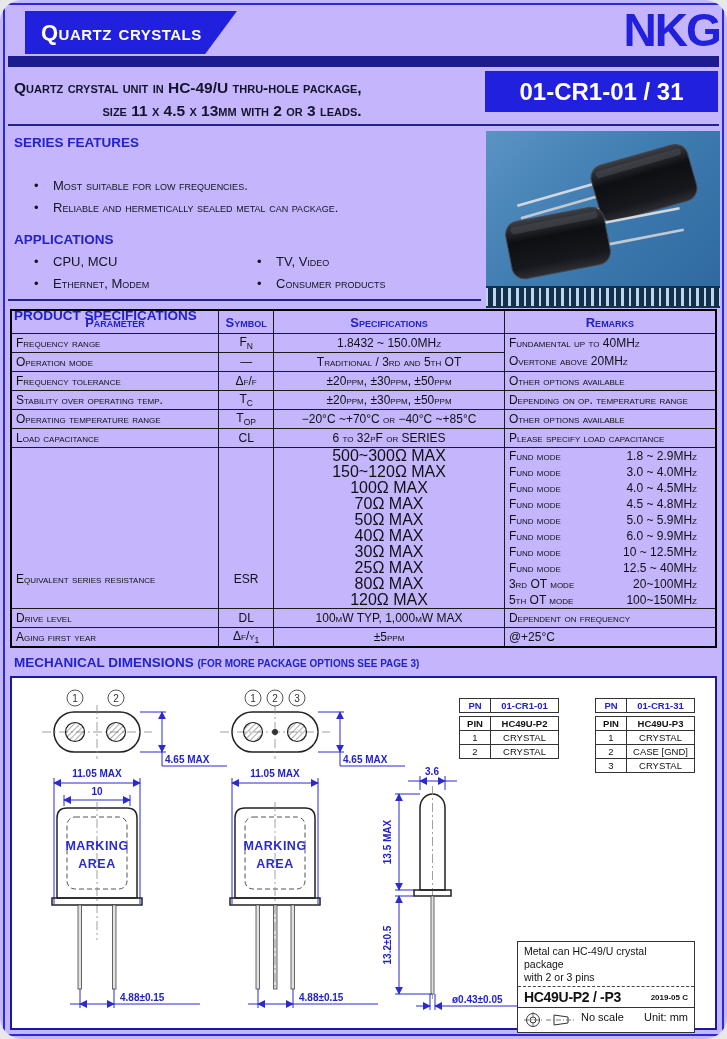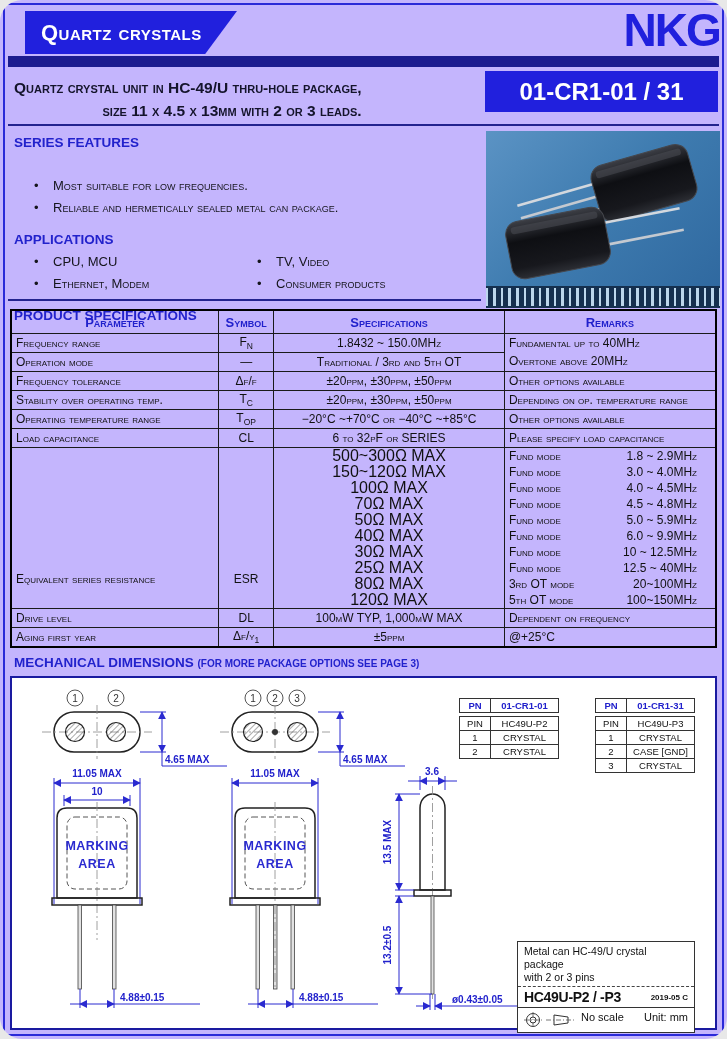--- a/index.html
+++ b/index.html
@@ -49,21 +49,21 @@
   .merged2 .l1{line-height:18px;} .merged2 .l2{line-height:18px;}
   .boldspec{font-weight:700;}
   sub.sym{font-size:8.5px;}
   
   .mech-box{position:absolute;left:10px;top:676px;width:703px;height:350px;border:2px solid #1a1aa0;background:#fff;}
   .pn-t{position:absolute;font-size:9.5px;}
   .pn-t table{border-collapse:collapse;width:100px;}
   .pn-t td{border:1px solid #333;text-align:center;height:13px;padding:0 2px;white-space:nowrap;}
   .pn-t .c1{width:26px;text-align:center;}
   .pn-t .hdr td{color:#2121cc;font-weight:700;}
-  .pn-t .pkg td{font-weight:400;}
+  .pn-t .pkg td{font-weight:700;}
   .pn-t .gap{height:3px;border:none;}
   .tblock{position:absolute;left:505px;top:263px;width:178px;border:1.5px solid #333;background:#fff;box-sizing:border-box;}
   .tb-desc{padding:3px 6px 2px 6px;font-size:10.5px;line-height:13px;border-bottom:1px dashed #444;}
   .tb-part{display:flex;align-items:center;padding:2px 6px;border-bottom:1.5px solid #333;}
   .tb-part .p{font-size:14px;font-weight:700;letter-spacing:-.3px;}
   .tb-part .rev{margin-left:auto;font-size:8px;font-weight:700;}
   .tb-foot{display:flex;align-items:flex-start;gap:5px;padding:3px 6px;font-size:11px;}
   .tb-foot .unit{margin-left:auto;}
 </style>
 </head>

